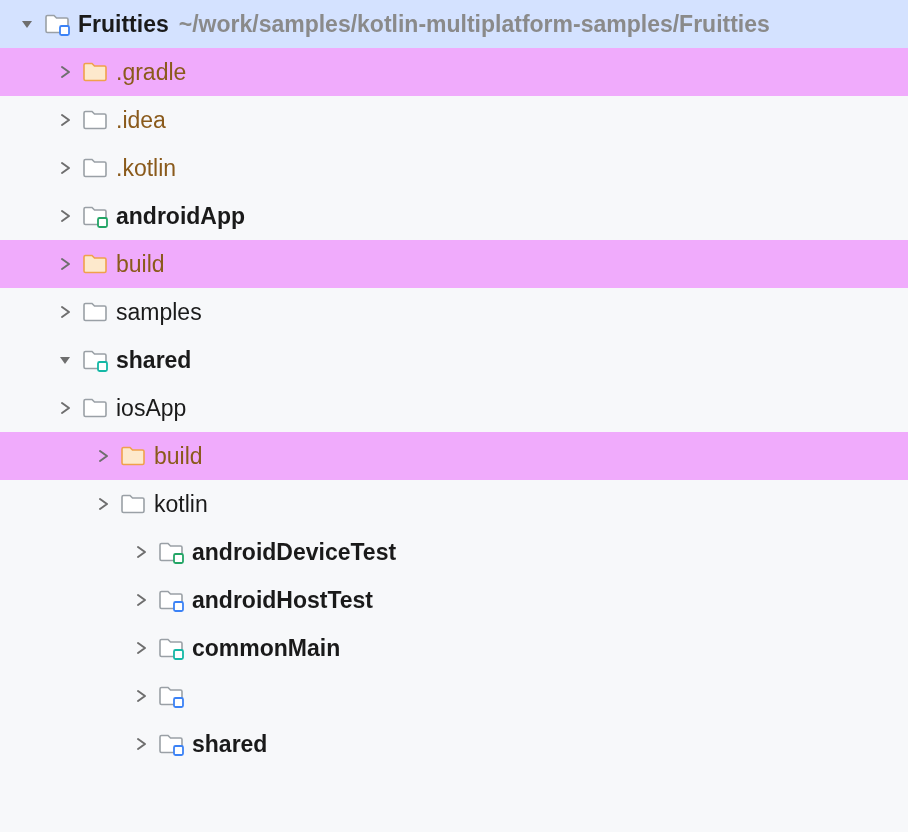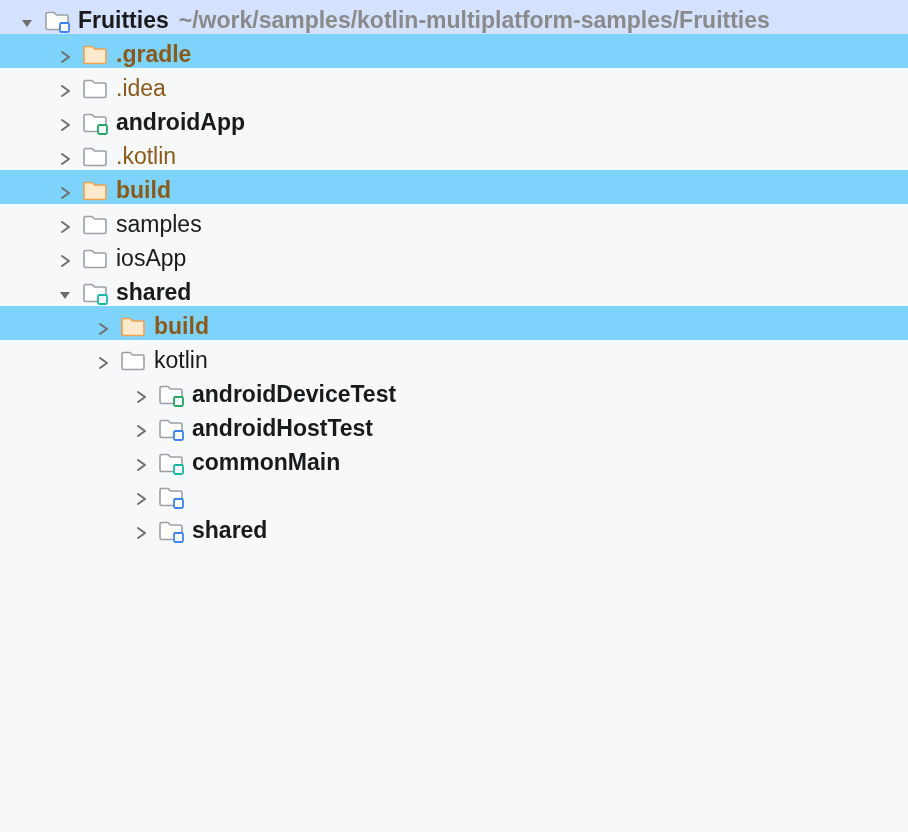--- a/index.html
+++ b/index.html
@@ -12,31 +12,30 @@
     color: #1a1a1a;
     overflow: hidden;
   }
   .tree {
     width: 100%;
     height: 100%;
     user-select: none;
   }
   .row {
     display: flex;
-    align-items: flex-end;
-    height: 34px;
+    align-items: center;
+    height: 48px;
     padding-left: 16px;
     white-space: nowrap;
   }
   .row.selected {
     background: #d4e2ff;
   }
   .row.excluded {
-    background: #7dd3fc;
-    font-weight: bold;
+    background: #f0abfc;
   }
   .indent {
     display: inline-block;
     flex-shrink: 0;
   }
   .arrow {
     width: 22px;
     height: 22px;
     display: inline-flex;
     align-items: center;
@@ -118,39 +117,39 @@
     <div class="row">
       <span class="indent" style="width: 38px;"></span>
       <span class="arrow">
         <svg width="14" height="14" viewBox="0 0 14 14">
           <path d="M4 2 L11 7 L4 12" stroke="#6e6e6e" stroke-width="2" fill="none" stroke-linecap="round" stroke-linejoin="round"></path>
         </svg>
       </span>
       <span class="icon">
         <svg width="26" height="26" viewBox="0 0 26 26">
           <path d="M2 6 C2 5 2.5 4.5 3.5 4.5 L10 4.5 L12.5 7 L22.5 7 C23.5 7 24 7.5 24 8.5 L24 20 C24 21 23.5 21.5 22.5 21.5 L3.5 21.5 C2.5 21.5 2 21 2 20 Z" fill="#ffffff" stroke="#9aa0a6" stroke-width="1.6"></path>
+        </svg>
+      </span>
+      <span class="label brown">.kotlin</span>
+    </div>
+    <div class="row">
+      <span class="indent" style="width: 38px;"></span>
+      <span class="arrow">
+        <svg width="14" height="14" viewBox="0 0 14 14">
+          <path d="M4 2 L11 7 L4 12" stroke="#6e6e6e" stroke-width="2" fill="none" stroke-linecap="round" stroke-linejoin="round"></path>
+        </svg>
+      </span>
+      <span class="icon">
+        <svg width="26" height="26" viewBox="0 0 26 26">
+          <path d="M2 6 C2 5 2.5 4.5 3.5 4.5 L10 4.5 L12.5 7 L22.5 7 C23.5 7 24 7.5 24 8.5 L24 20 C24 21 23.5 21.5 22.5 21.5 L3.5 21.5 C2.5 21.5 2 21 2 20 Z" fill="#ffffff" stroke="#9aa0a6" stroke-width="1.6"></path>
           <rect x="16" y="15" width="9" height="9" rx="1.5" fill="#ffffff" stroke="#22a565" stroke-width="1.8"></rect>
         </svg>
       </span>
       <span class="label bold">androidApp</span>
     </div>
-    <div class="row">
-      <span class="indent" style="width: 38px;"></span>
-      <span class="arrow">
-        <svg width="14" height="14" viewBox="0 0 14 14">
-          <path d="M4 2 L11 7 L4 12" stroke="#6e6e6e" stroke-width="2" fill="none" stroke-linecap="round" stroke-linejoin="round"></path>
-        </svg>
-      </span>
-      <span class="icon">
-        <svg width="26" height="26" viewBox="0 0 26 26">
-          <path d="M2 6 C2 5 2.5 4.5 3.5 4.5 L10 4.5 L12.5 7 L22.5 7 C23.5 7 24 7.5 24 8.5 L24 20 C24 21 23.5 21.5 22.5 21.5 L3.5 21.5 C2.5 21.5 2 21 2 20 Z" fill="#ffffff" stroke="#9aa0a6" stroke-width="1.6"></path>
-        </svg>
-      </span>
-      <span class="label brown">.kotlin</span>
-    </div>
     <div class="row excluded">
       <span class="indent" style="width: 38px;"></span>
       <span class="arrow">
         <svg width="14" height="14" viewBox="0 0 14 14">
           <path d="M4 2 L11 7 L4 12" stroke="#6e6e6e" stroke-width="2" fill="none" stroke-linecap="round" stroke-linejoin="round"></path>
         </svg>
       </span>
       <span class="icon">
         <svg width="26" height="26" viewBox="0 0 26 26">
           <path d="M2 6 C2 5 2.5 4.5 3.5 4.5 L10 4.5 L12.5 7 L22.5 7 C23.5 7 24 7.5 24 8.5 L24 20 C24 21 23.5 21.5 22.5 21.5 L3.5 21.5 C2.5 21.5 2 21 2 20 Z" fill="#fde9cc" stroke="#f0a14b" stroke-width="1.6"></path>
@@ -169,44 +168,44 @@
         <svg width="26" height="26" viewBox="0 0 26 26">
           <path d="M2 6 C2 5 2.5 4.5 3.5 4.5 L10 4.5 L12.5 7 L22.5 7 C23.5 7 24 7.5 24 8.5 L24 20 C24 21 23.5 21.5 22.5 21.5 L3.5 21.5 C2.5 21.5 2 21 2 20 Z" fill="#ffffff" stroke="#9aa0a6" stroke-width="1.6"></path>
         </svg>
       </span>
       <span class="label">samples</span>
     </div>
     <div class="row">
       <span class="indent" style="width: 38px;"></span>
       <span class="arrow">
         <svg width="14" height="14" viewBox="0 0 14 14">
+          <path d="M2 4 L12 4 L7 11 Z" fill="#6e6e6e"></path>
+        </svg>
+      </span>
+      <span class="icon">
+        <svg width="26" height="26" viewBox="0 0 26 26">
+          <path d="M2 6 C2 5 2.5 4.5 3.5 4.5 L10 4.5 L12.5 7 L22.5 7 C23.5 7 24 7.5 24 8.5 L24 20 C24 21 23.5 21.5 22.5 21.5 L3.5 21.5 C2.5 21.5 2 21 2 20 Z" fill="#ffffff" stroke="#9aa0a6" stroke-width="1.6"></path>
+          <rect x="16" y="15" width="9" height="9" rx="1.5" fill="#ffffff" stroke="#14b8a6" stroke-width="1.8"></rect>
+        </svg>
+      </span>
+      <span class="label bold">shared</span>
+    </div>
+    <div class="row">
+      <span class="indent" style="width: 38px;"></span>
+      <span class="arrow">
+        <svg width="14" height="14" viewBox="0 0 14 14">
           <path d="M4 2 L11 7 L4 12" stroke="#6e6e6e" stroke-width="2" fill="none" stroke-linecap="round" stroke-linejoin="round"></path>
         </svg>
       </span>
       <span class="icon">
         <svg width="26" height="26" viewBox="0 0 26 26">
           <path d="M2 6 C2 5 2.5 4.5 3.5 4.5 L10 4.5 L12.5 7 L22.5 7 C23.5 7 24 7.5 24 8.5 L24 20 C24 21 23.5 21.5 22.5 21.5 L3.5 21.5 C2.5 21.5 2 21 2 20 Z" fill="#ffffff" stroke="#9aa0a6" stroke-width="1.6"></path>
         </svg>
       </span>
       <span class="label">iosApp</span>
-    </div>
-    <div class="row">
-      <span class="indent" style="width: 38px;"></span>
-      <span class="arrow">
-        <svg width="14" height="14" viewBox="0 0 14 14">
-          <path d="M2 4 L12 4 L7 11 Z" fill="#6e6e6e"></path>
-        </svg>
-      </span>
-      <span class="icon">
-        <svg width="26" height="26" viewBox="0 0 26 26">
-          <path d="M2 6 C2 5 2.5 4.5 3.5 4.5 L10 4.5 L12.5 7 L22.5 7 C23.5 7 24 7.5 24 8.5 L24 20 C24 21 23.5 21.5 22.5 21.5 L3.5 21.5 C2.5 21.5 2 21 2 20 Z" fill="#ffffff" stroke="#9aa0a6" stroke-width="1.6"></path>
-          <rect x="16" y="15" width="9" height="9" rx="1.5" fill="#ffffff" stroke="#14b8a6" stroke-width="1.8"></rect>
-        </svg>
-      </span>
-      <span class="label bold">shared</span>
     </div>
     <div class="row excluded">
       <span class="indent" style="width: 76px;"></span>
       <span class="arrow">
         <svg width="14" height="14" viewBox="0 0 14 14">
           <path d="M4 2 L11 7 L4 12" stroke="#6e6e6e" stroke-width="2" fill="none" stroke-linecap="round" stroke-linejoin="round"></path>
         </svg>
       </span>
       <span class="icon">
         <svg width="26" height="26" viewBox="0 0 26 26">

